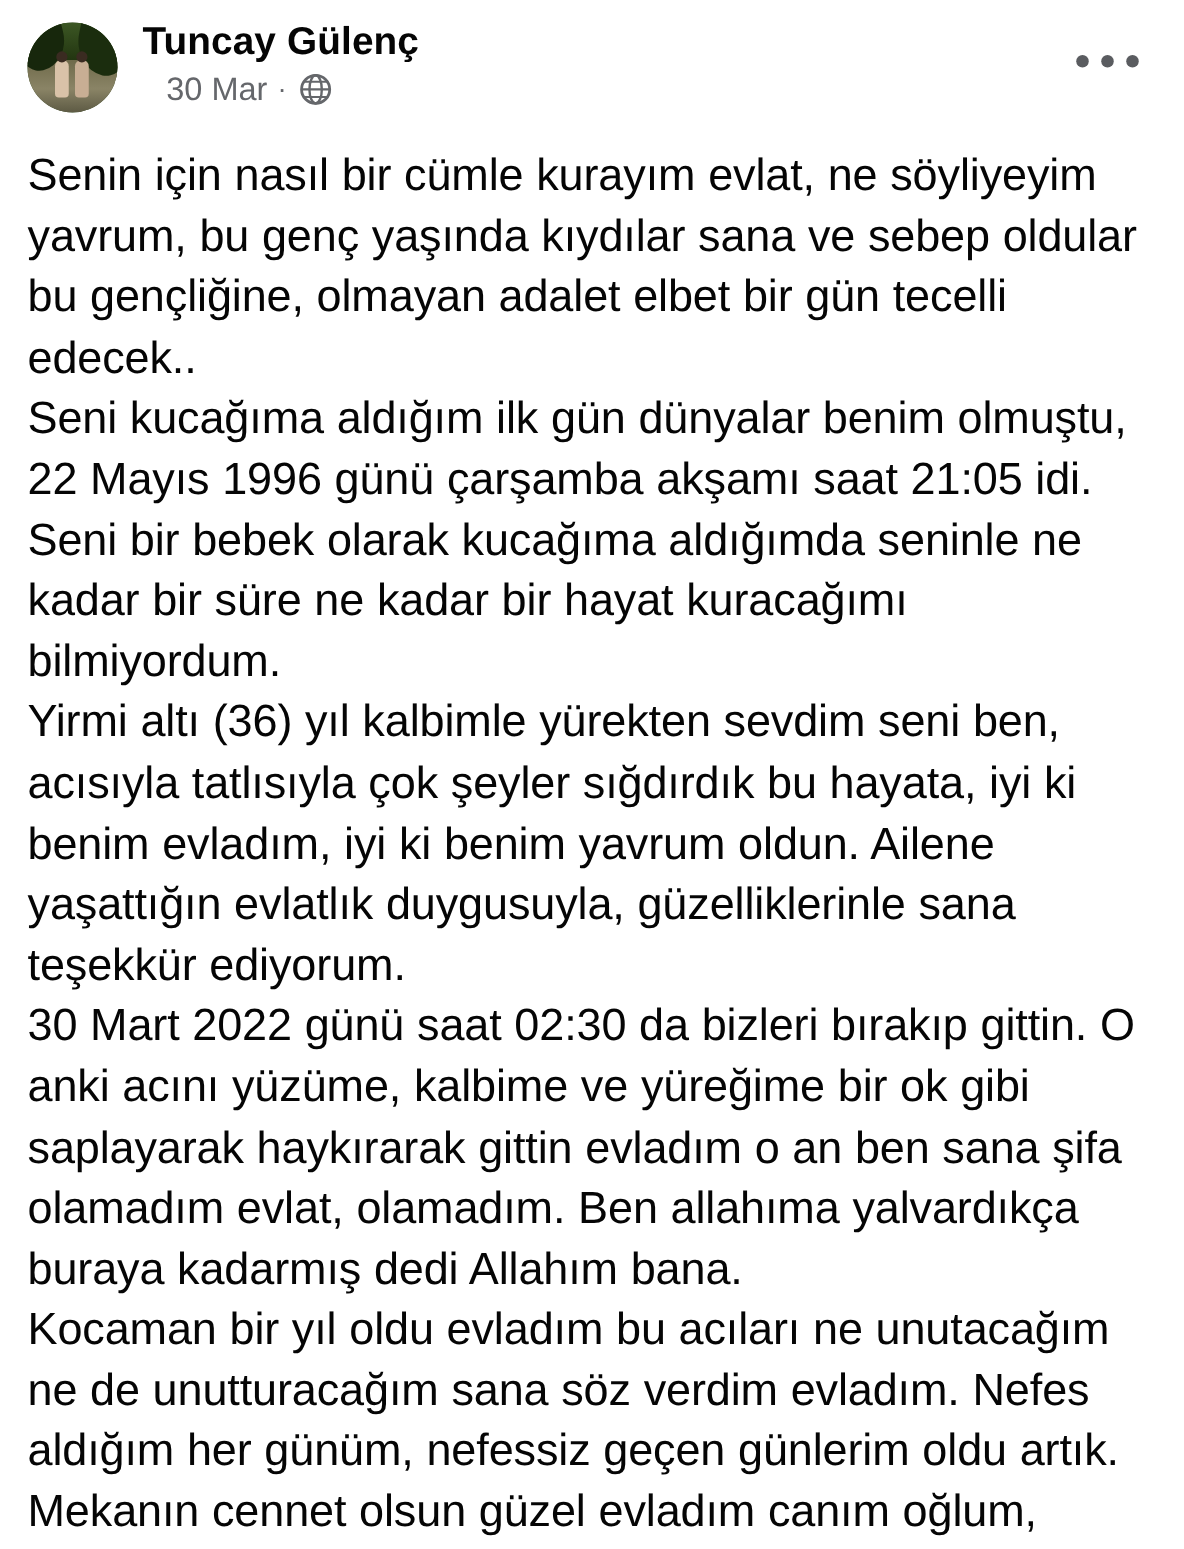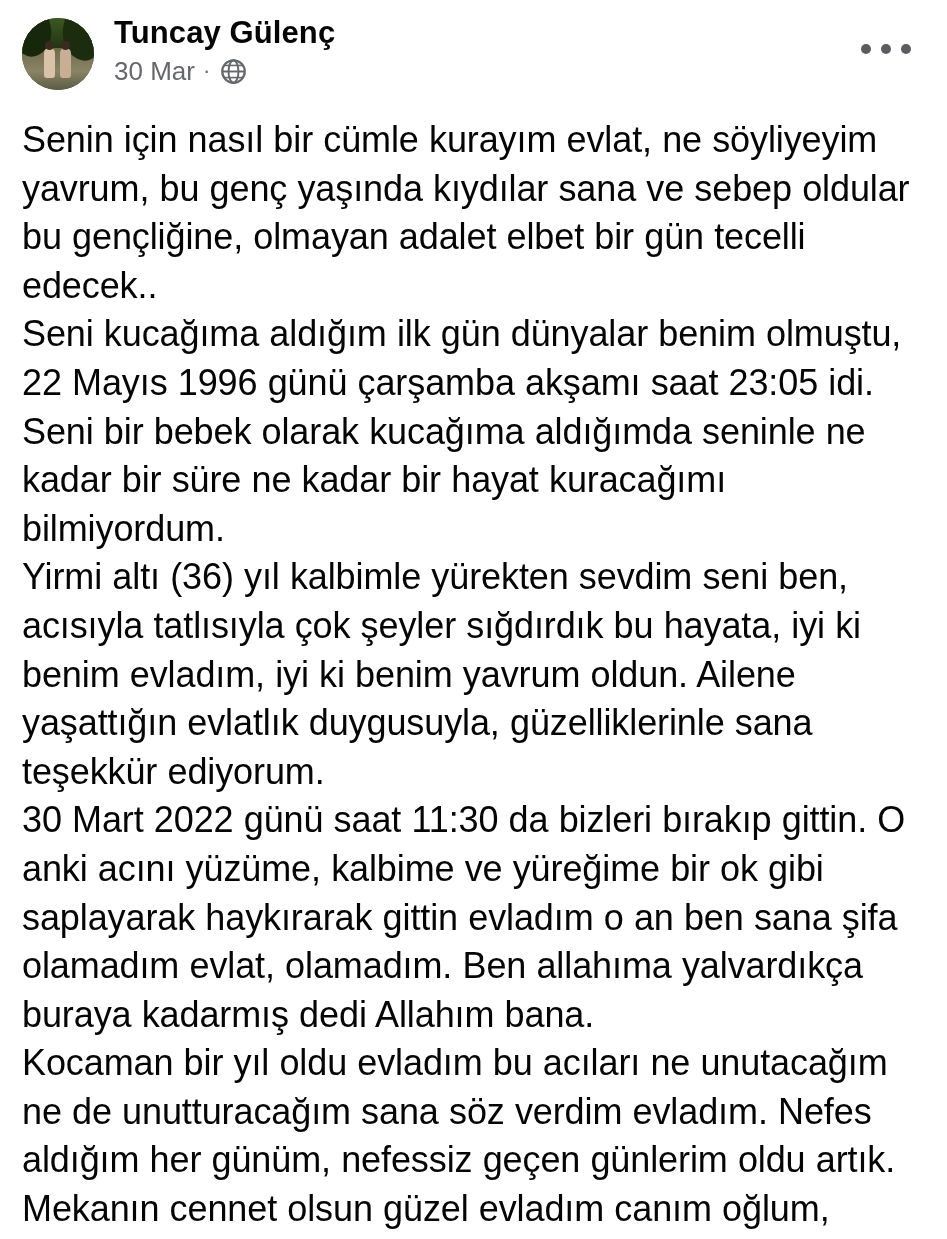--- a/index.html
+++ b/index.html
@@ -96,20 +96,21 @@
     color: #050505;
     letter-spacing: 0.1px;
   }
   .meta {
     margin-top: 6px;
     display: flex;
     align-items: center;
     font-size: 26px;
     color: #65676b;
     line-height: 1.1;
+    margin-left: 19px;
   }
   .meta .dot {
     margin: 0 8px;
     font-size: 22px;
     color: #65676b;
   }
   .globe {
     display: inline-block;
     width: 27px;
     height: 27px;
@@ -186,20 +187,20 @@
     <div class="more-btn">
       <span></span>
       <span></span>
       <span></span>
     </div>
 
   </div>
 
   <div class="post-body">
     <p class="para">Senin için nasıl bir cümle kurayım evlat, ne söyliyeyim yavrum, bu genç yaşında kıydılar sana ve sebep oldular bu gençliğine, olmayan adalet elbet bir gün tecelli edecek..</p>
-    <p class="para">Seni kucağıma aldığım ilk gün dünyalar benim olmuştu, 22 Mayıs 1996 günü çarşamba akşamı saat 23:05 idi. Seni bir bebek olarak kucağıma aldığımda seninle ne kadar bir süre ne kadar bir hayat kuracağımı bilmiyordum.</p>
+    <p class="para">Seni kucağıma aldığım ilk gün dünyalar benim olmuştu, 22 Mayıs 1996 günü çarşamba akşamı saat 21:05 idi. Seni bir bebek olarak kucağıma aldığımda seninle ne kadar bir süre ne kadar bir hayat kuracağımı bilmiyordum.</p>
     <p class="para">Yirmi altı (36) yıl kalbimle yürekten sevdim seni ben, acısıyla tatlısıyla çok şeyler sığdırdık bu hayata, iyi ki benim evladım, iyi ki benim yavrum oldun. Ailene yaşattığın evlatlık duygusuyla, güzelliklerinle sana teşekkür ediyorum.</p>
-    <p class="para">30 Mart 2022 günü saat 11:30 da bizleri bırakıp gittin. O anki acını yüzüme, kalbime  ve yüreğime bir ok gibi saplayarak haykırarak gittin evladım o an ben sana şifa olamadım evlat, olamadım. Ben allahıma yalvardıkça buraya kadarmış dedi Allahım bana.</p>
+    <p class="para">30 Mart 2022 günü saat 02:30 da bizleri bırakıp gittin. O anki acını yüzüme, kalbime  ve yüreğime bir ok gibi saplayarak haykırarak gittin evladım o an ben sana şifa olamadım evlat, olamadım. Ben allahıma yalvardıkça buraya kadarmış dedi Allahım bana.</p>
     <p class="para">Kocaman bir yıl oldu evladım bu acıları ne unutacağım ne de unutturacağım sana söz verdim evladım. Nefes aldığım her günüm, nefessiz geçen günlerim oldu artık.</p>
     <p class="para">Mekanın cennet olsun güzel evladım canım oğlum, nurlar içinde uyu....</p>
   </div>
 
 </div>
 
 </body></html>

